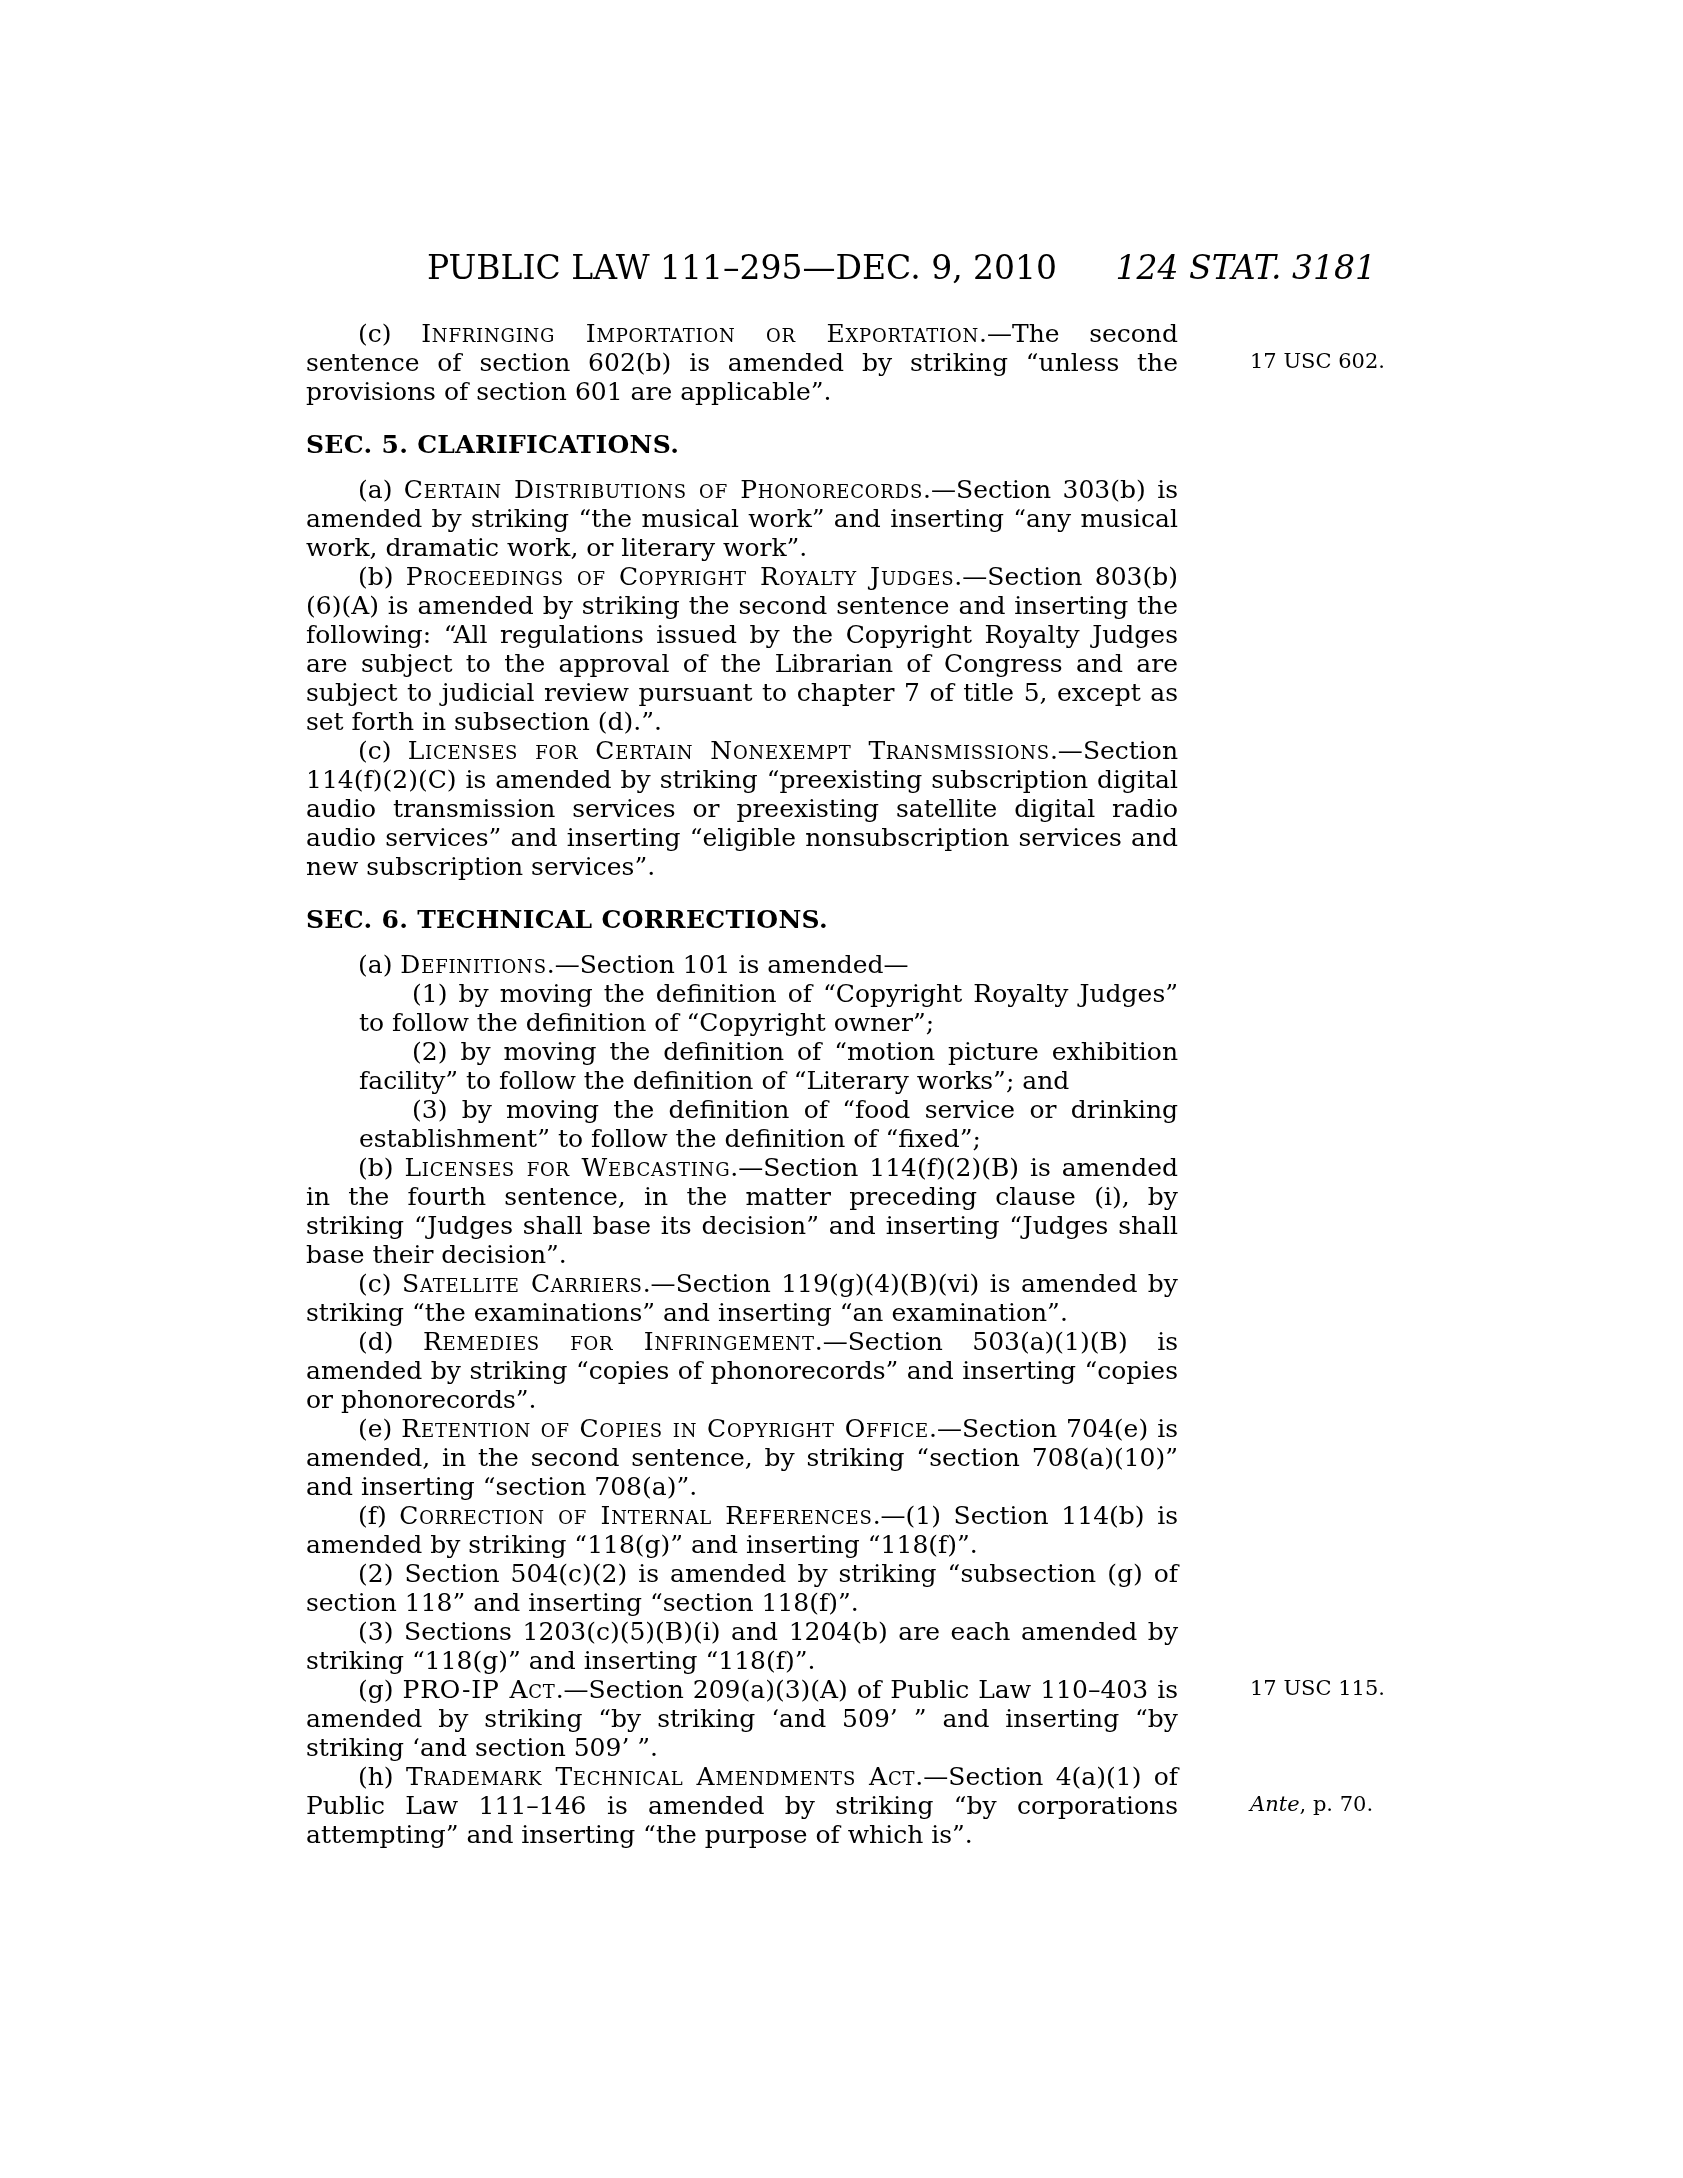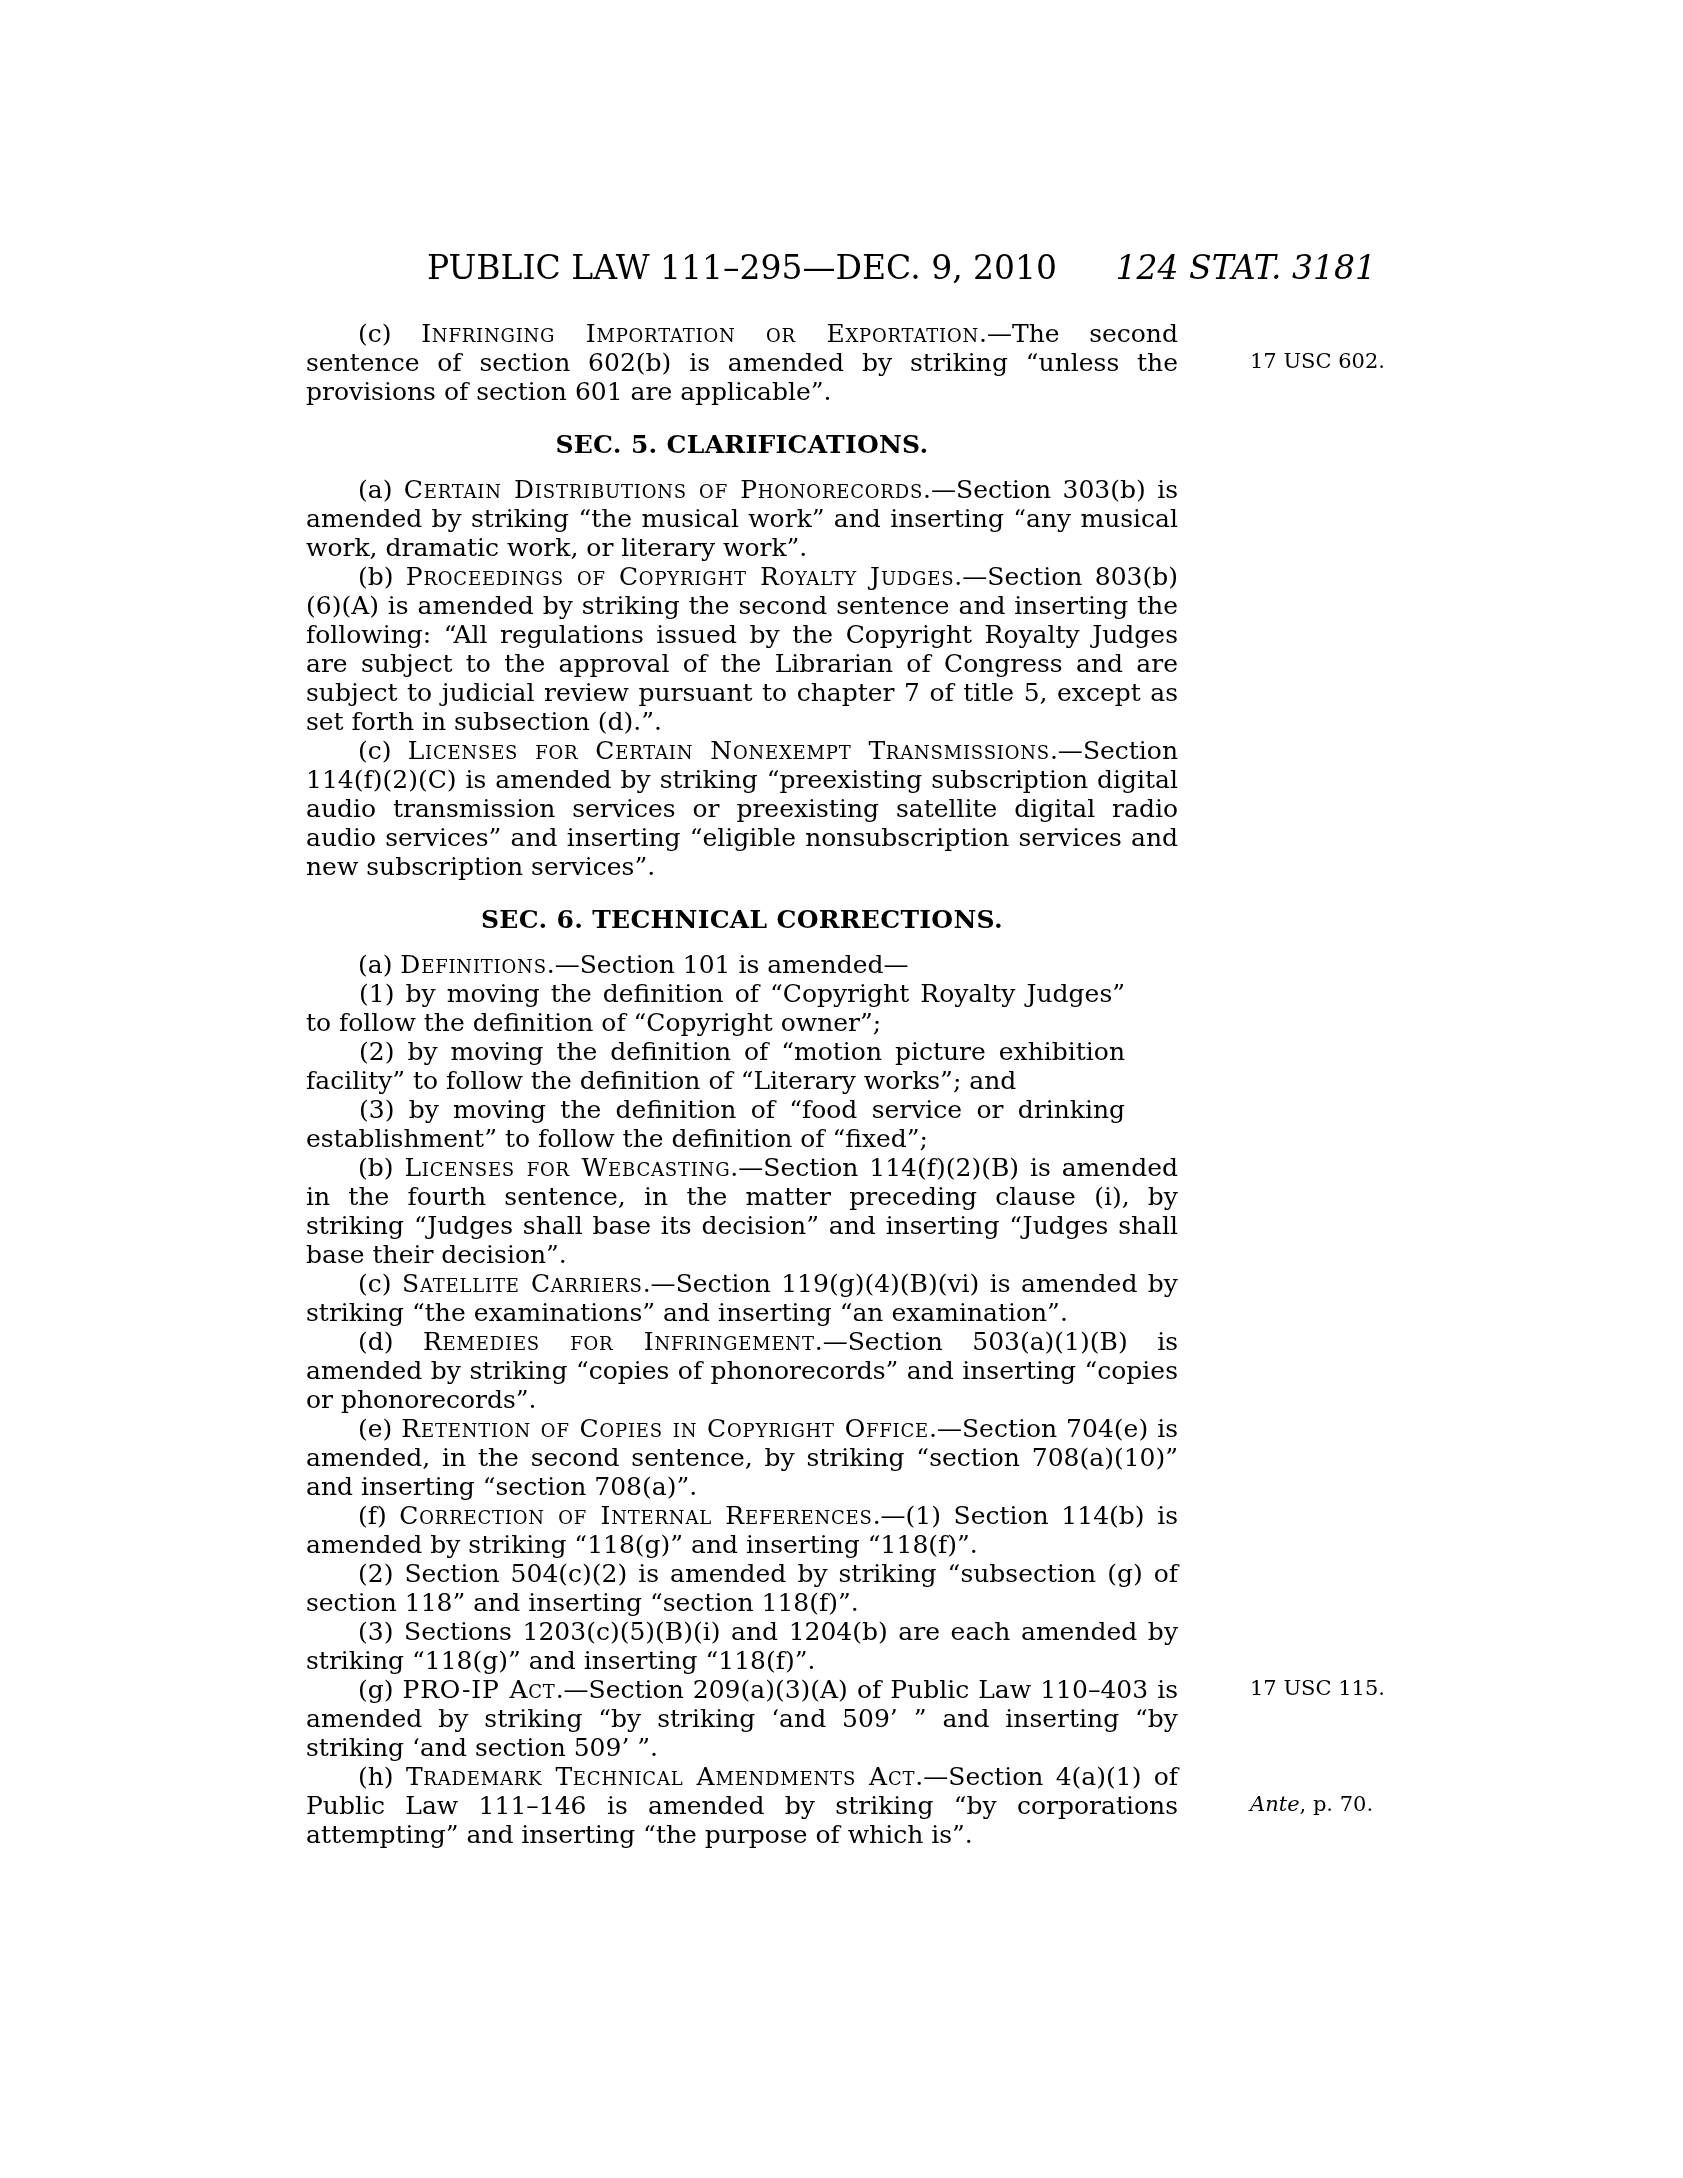--- a/index.html
+++ b/index.html
@@ -18,24 +18,24 @@
   }
   .running-head .head-stat{
     position:absolute;right:0;white-space:nowrap;font-style:italic;
   }
   .content{
     position:absolute;left:306px;top:319px;width:872px;
     font-size:25px;line-height:29px;text-align:justify;
     hyphens:none;
   }
   p.para{margin:0;text-indent:52px;position:relative}
-  p.sub{width:819px;text-indent:53px}
+  p.sub{margin-left:53px;width:819px;text-indent:53px}
   h2.sec{
     font-size:25px;line-height:29px;font-weight:bold;
-    margin:24px 0 16px 0;letter-spacing:0.3px;text-align:center;
+    margin:24px 0 16px 0;letter-spacing:0.3px;text-align:left;
   }
   .sc{font-variant:small-caps;letter-spacing:0.8px}
   .note{
     position:absolute;left:944px;top:1px;
     font-size:21px;line-height:25px;text-indent:0;
     white-space:nowrap;text-align:right;
   }
   .note.line2{top:30px}
   .note i{}
 </style>

